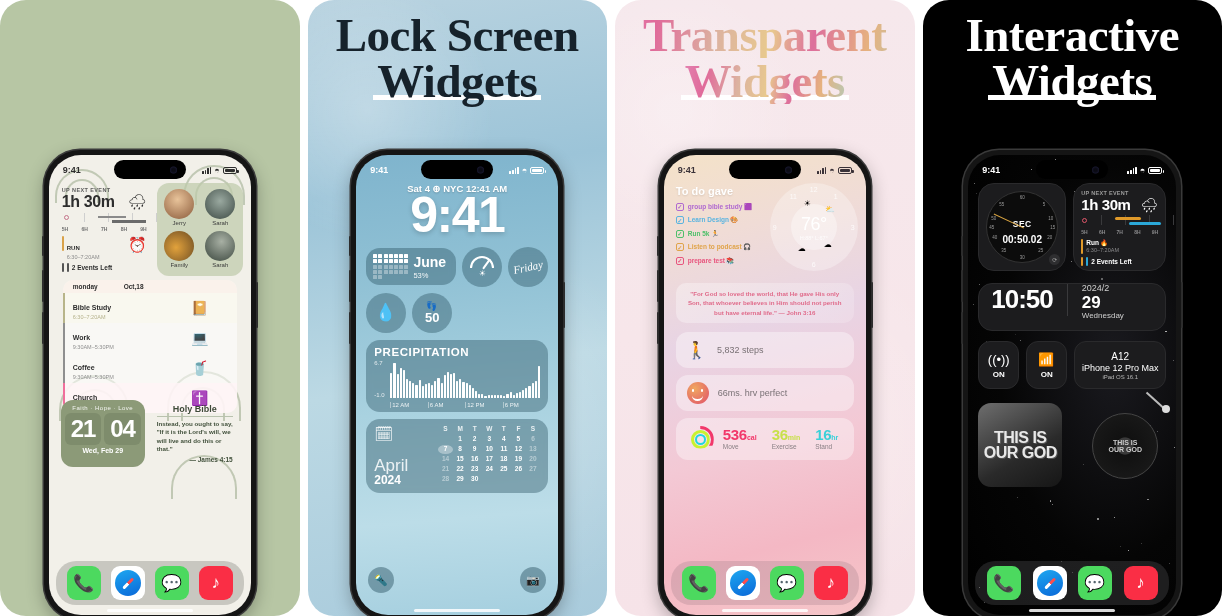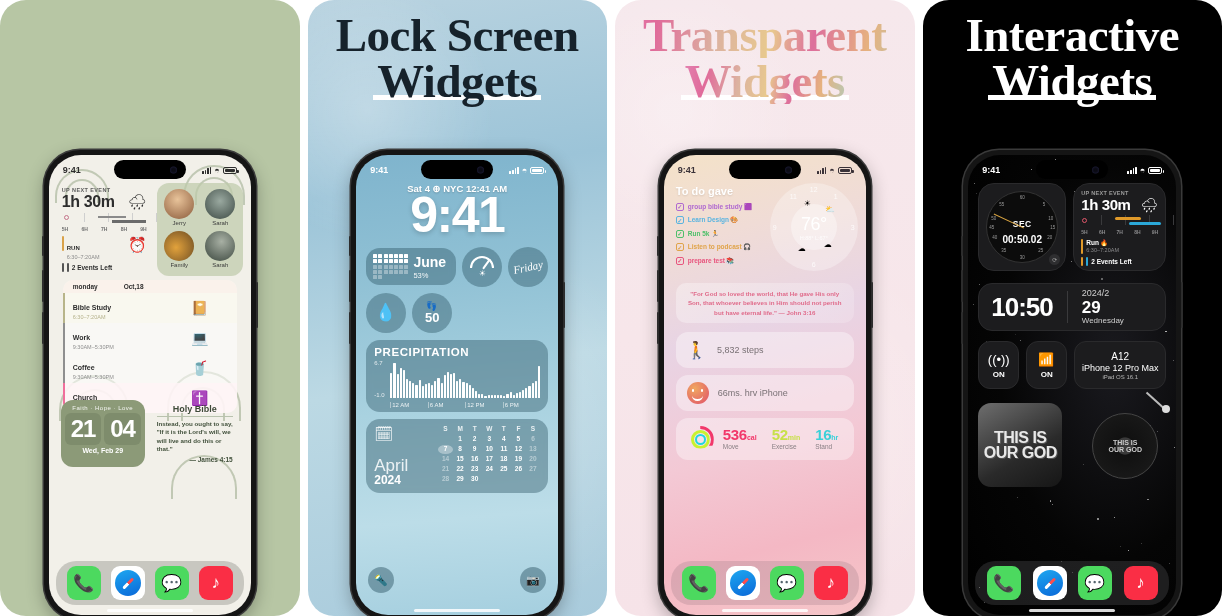--- a/index.html
+++ b/index.html
@@ -256,21 +256,21 @@
   .e4-tl .b2 { position:absolute; left:48px; top:7px; width:32px; height:2.5px; background:#2ba8d8; border-radius:2px;}
   .e4-hrs { display:flex; justify-content:space-between; font-size:5px; color:#8a8a8c; font-weight:bold; }
   .e4-run { display:flex; gap:3px; margin-top:4px; }
   .e4-run .bar { width:2px; height:15px; background:#e09a2a; border-radius:2px; }
   .e4-rt { font-size:6.5px; font-weight:bold; }
   .e4-rs { font-size:5.5px; color:#8a8a8c; }
   .e4-left { display:flex; align-items:center; gap:3px; margin-top:3px; font-size:6.5px; font-weight:bold; }
   .e4-left i { width:2px; height:9px; border-radius:2px; display:block; }
 
   .bigclock { position:absolute; top:128px; left:10px; right:10px; height:48px; border-radius:14px;
-     background:#1c1c1e; border:1px solid #2a2a2c; display:flex; align-items:center; padding:0 12px; gap:14px; }
+     background:#1c1c1e; border:1px solid #2a2a2c; display:flex; padding:0 12px; gap:14px; }
   .bc-t { font-size:26px; font-weight:bold; letter-spacing:-1px; }
   .bc-sep { width:1px; height:32px; background:#3a3a3c; }
   .bc-y { font-size:9px; color:#cfcfcf; line-height:1.1; }
   .bc-d { font-size:17px; font-weight:bold; line-height:1; }
   .bc-w { font-size:8px; color:#cfcfcf; }
 
   .w4r3 { position:absolute; top:186px; left:10px; right:10px; display:flex; gap:7px; }
   .tog { width:41px; height:48px; border-radius:12px; background:#1c1c1e; border:1px solid #2a2a2c;
      display:flex; flex-direction:column; align-items:center; justify-content:center; gap:3px; }
   .tog .ic { font-size:13px; }
@@ -743,34 +743,34 @@
         </div>
 
         <div class="verse">"For God  so loved the world, that He gave His only Son, that whoever believes in Him should not perish but have eternal life." — John 3:16</div>
 
         <div class="hcard hc1">
           <span class="walker">🚶</span>
           <span class="hc-t">5,832 steps</span>
         </div>
         <div class="hcard hc2">
           <span class="smiley"></span>
-          <span class="hc-t">66ms. hrv iPhone</span>
+          <span class="hc-t">66ms. hrv perfect</span>
         </div>
         <div class="hcard hc3">
           <span class="rings">
               <i class="r1"></i>
               <i class="r2"></i>
               <i class="r3"></i>
             </span>
           <span class="met" style="color:#f2376a">
             <b>536</b><s>cal</s>
             <span>Move</span>
           </span>
           <span class="met" style="color:#c8e04a;margin-left:6px">
-            <b>52</b><s>min</s>
+            <b>36</b><s>min</s>
             <span>Exercise</span>
           </span>
           <span class="met" style="color:#3ad0d8;margin-left:6px">
             <b>16</b><s>hr</s>
             <span>Stand</span>
           </span>
         </div>
 
         <div class="dock" style="background:rgba(180,140,150,.38)">
           <span class="app phone-ic">📞</span>

